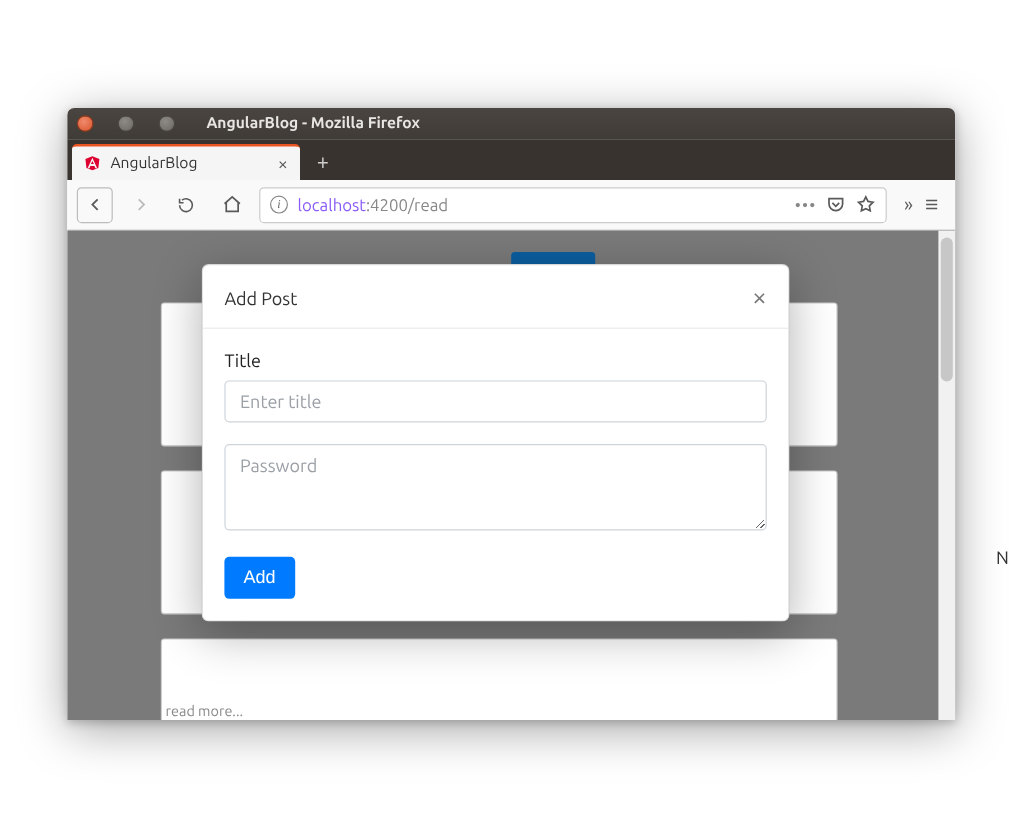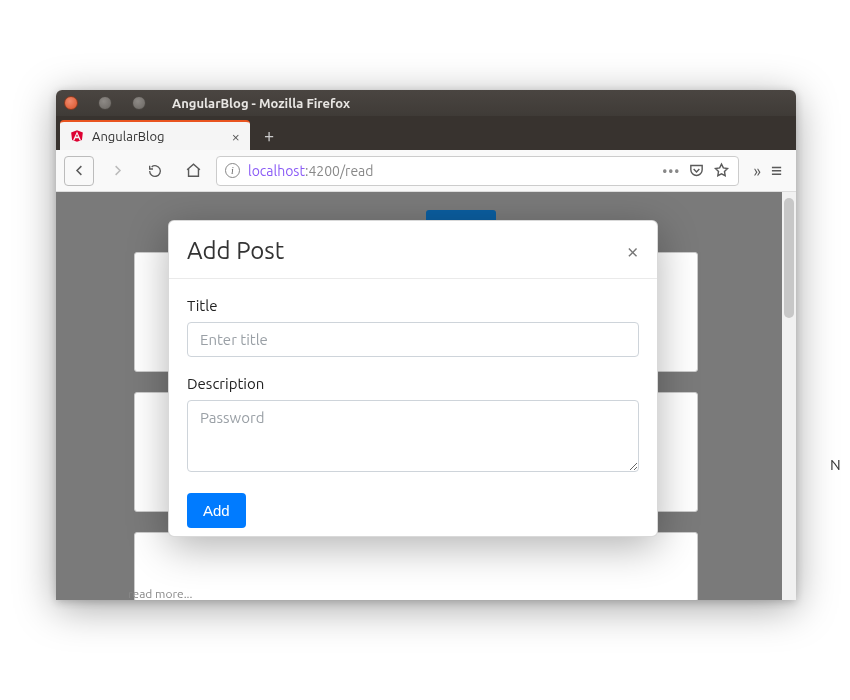--- a/index.html
+++ b/index.html
@@ -165,32 +165,32 @@
       box-shadow: 0 10px 40px rgba(0,0,0,0.3);
       border: 1px solid rgba(0,0,0,0.15);
     }
     .modal-header {
       padding: 16px 18px 14px;
       border-bottom: 1px solid #eaeaea;
       display: flex;
       align-items: center;
     }
     .modal-title {
-      font-size: 24px;
+      font-size: 15px;
       color: #333;
       flex: 1;
     }
     .modal-close {
       font-size: 22px;
       color: #777;
       cursor: pointer;
       line-height: 1;
     }
     .modal-body {
-      padding: 18px 18px 8px;
+      padding: 18px 18px 18px;
     }
     .form-label {
       display: block;
       font-size: 15px;
       color: #222;
       margin-bottom: 8px;
     }
     .form-input, .form-textarea {
       width: 100%;
       border: 1px solid #ced4da;
@@ -284,38 +284,37 @@
       <span style="font-size:16px;">»</span>
       <span style="font-size:19px;">≡</span>
     </div>
   </div>
 
   <div class="viewport">
     <div class="bg-button" style="left:370px; top:18px; width:70px; height:28px;"></div>
     <div class="bg-card" style="left:78px; top:60px; width:564px; height:120px;"></div>
     <div class="bg-card" style="left:78px; top:200px; width:564px; height:120px;"></div>
     <div class="bg-card" style="left:78px; top:340px; width:564px; height:70px;"></div>
-    <span class="read-more" style="left:72px; top:395px;">read more...</span>
+    <span class="read-more" style="left:82px; top:395px;">read more...</span>
 
     <div class="vp-scrollbar">
       <div class="thumb"></div>
     </div>
 
     <div class="modal">
       <div class="modal-header">
         <div class="modal-title">Add Post</div>
         <div class="modal-close">×</div>
       </div>
       <div class="modal-body">
         <div class="form-group">
           <label class="form-label">Title</label>
           <input class="form-input" type="text" placeholder="Enter title" style="">
         </div>
         <div class="form-group">
-          <label class="form-label">Description</label>
           <textarea class="form-textarea" placeholder="Password" style=""></textarea>
         </div>
         <button class="btn-primary">Add</button>
       </div>
     </div>
   </div>
 </div>
 
 <span class="stray-n">N</span>
 

